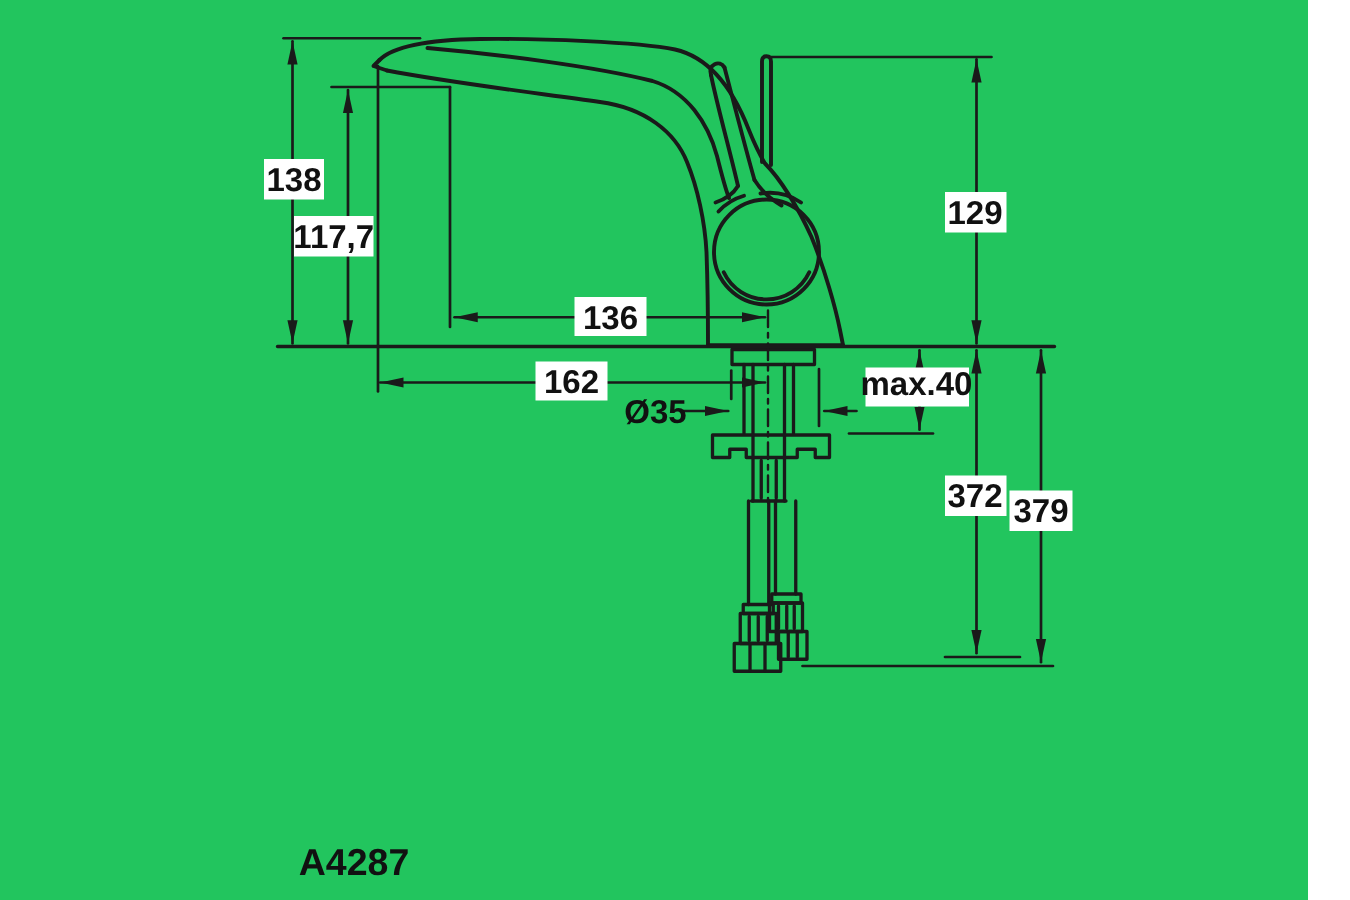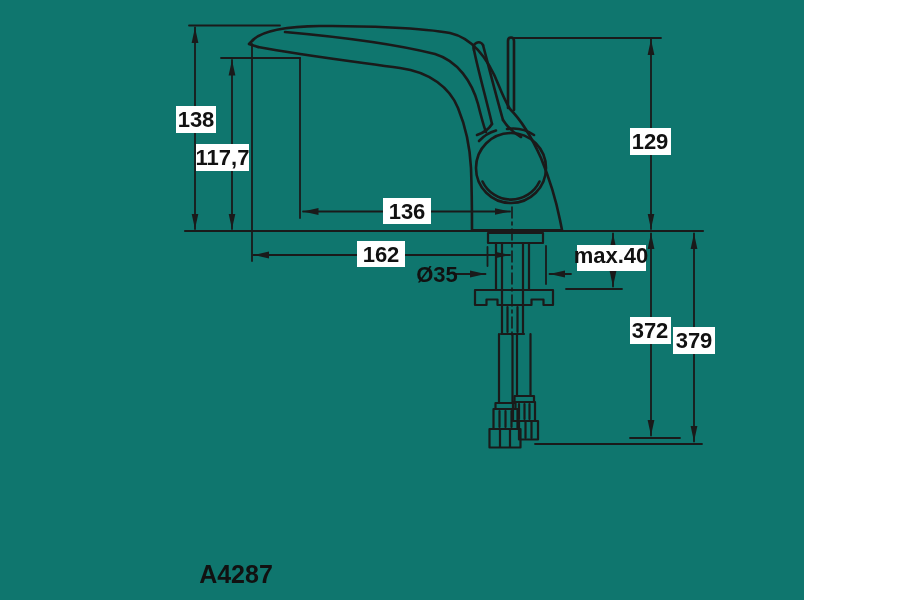--- a/index.html
+++ b/index.html
@@ -1,17 +1,17 @@
 <!DOCTYPE html>
 <html><head>
 <meta charset="utf-8">
 <style>
   html,body{margin:0;padding:0;background:#ffffff;}
   body{width:900px;height:600px;overflow:hidden;}
-  .canvas{position:relative;width:804px;height:600px;background:#0f766e;}
+  .canvas{position:relative;width:872px;height:600px;background:#22c55e;}
   svg{display:block;}
   svg text{
     font-family:"Liberation Sans", sans-serif;
     font-weight:700;
     font-size:22px;
     fill:#111111;
     text-anchor:middle;
   }
   svg text.code{font-size:25px;}
   .draw path, .draw circle, .draw line, .draw rect{

